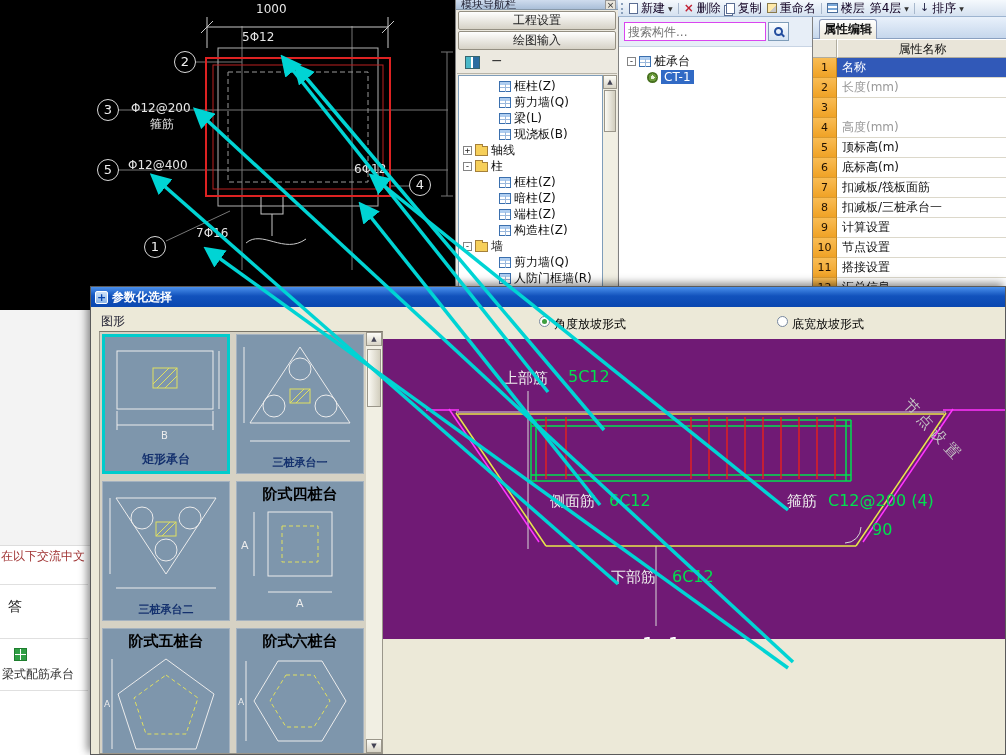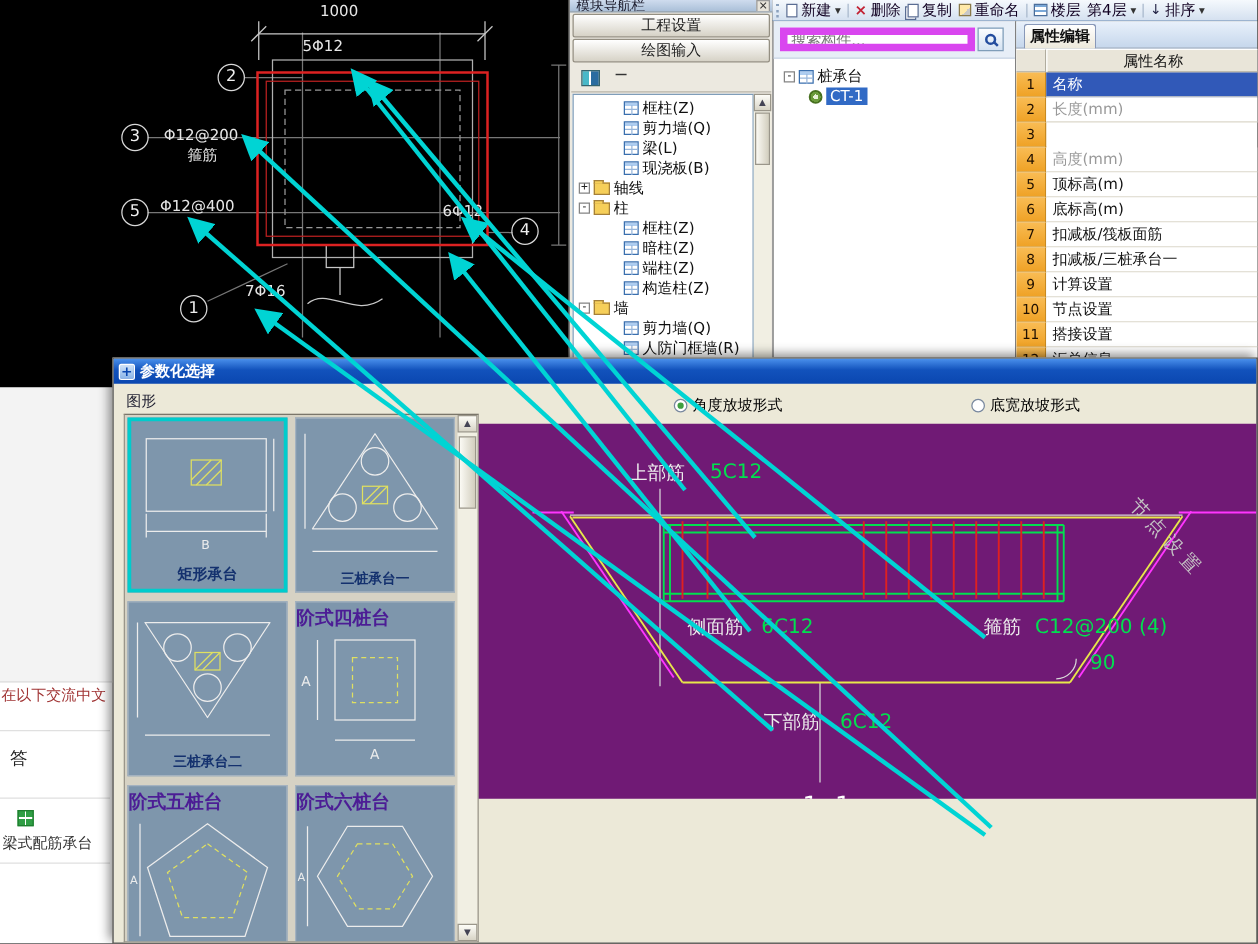--- a/index.html
+++ b/index.html
@@ -40,21 +40,21 @@
 .drop{font-size:6px;color:#333}
 .i-sheet{width:9px;height:11px;background:#fff;border:1px solid #5a6d93;flex:none}
 .i-del{color:#c22234;font-weight:bold;font-size:12px;line-height:11px}
 .i-copy{width:9px;height:11px;background:#fff;border:1px solid #5a6d93;box-shadow:-2px 2px 0 -1px #fff,-2px 2px 0 0 #5a6d93;flex:none}
 .i-ren{width:10px;height:10px;background:linear-gradient(135deg,#ffe9a8 60%,#c8c8c8 60%);border:1px solid #8a7a4a;flex:none}
 .i-floor{width:11px;height:10px;background:repeating-linear-gradient(#7aa8d8 0 2px,#fff 2px 4px);border:1px solid #4a6d9a;flex:none}
 .i-sort{font-size:11px;color:#224;line-height:10px}
 
 #component-panel{left:618px;top:17px;width:194px;height:269px;background:#fff;border-left:1px solid #808080}
 .search-row{position:absolute;left:0;top:0;width:100%;height:30px;background:#e7eef7;border-bottom:1px solid #c8d4e4;display:flex;align-items:center;gap:2px;padding:0 5px}
-#search-input{width:156px;height:19px;border:6px solid #d946ef;font-size:12px;padding:0 3px;color:#555;font-family:inherit}
+#search-input{width:142px;height:19px;border:1px solid #d946ef;font-size:12px;padding:0 3px;color:#555;font-family:inherit}
 #search-btn{width:21px;height:19px;background:linear-gradient(#fbfdff,#d4e2f2);border:1px solid #7f9db9;display:flex;align-items:center;justify-content:center}
 .mag{position:relative;width:9px;height:9px;border:2px solid #234d9e;border-radius:50%}
 .mag::after{content:"";position:absolute;width:5px;height:2px;background:#234d9e;transform:rotate(45deg);right:-4px;bottom:-2px}
 .ct-sel{background:#316ac5;color:#fff;padding:0 3px}
 .gear{width:11px;height:11px;border-radius:50%;background:radial-gradient(#e8f0d8 0 2px,#6a9a3a 2px 4px,#47701f 4px);flex:none}
 
 #props-panel{left:812px;top:17px;width:194px;height:269px;background:#efece2;border-left:1px solid #808080}
 .tabstrip{position:absolute;top:0;left:0;width:100%;height:22px;background:linear-gradient(#e9f1fb,#c6d7ec);border-bottom:1px solid #8aa0c0}
 .tab{position:absolute;left:6px;top:2px;height:20px;padding:0 4px;background:linear-gradient(#ffffff,#ece8da);border:1px solid #8898b8;border-bottom:none;border-radius:3px 3px 0 0;font-size:12px;font-weight:bold;line-height:19px;color:#111}
 #ptable{position:absolute;top:22px;left:0;width:194px;height:247px;background:#fff;overflow:hidden}
@@ -67,29 +67,29 @@
 .prow.sel .pname{background:#3159b8;color:#fff}
 .prow.muted .pname{color:#999}
 
 #browser-strip{left:0;top:310px;width:90px;height:445px;background:#fff}
 .hline{position:absolute;left:0;width:88px;height:1px;background:#e0e0e0}
 .gicon{position:absolute;width:13px;height:13px;background:linear-gradient(90deg,transparent 0 5px,#fff 5px 6px,transparent 6px),linear-gradient(transparent 0 5px,#fff 5px 6px,transparent 6px),#2f9e44;border:1px solid #1e7e2e}
 
 #param-dialog{left:90px;top:286px;width:916px;height:469px;background:#ece9d8;border:1px solid #5a5a5a;z-index:20;box-shadow:-3px -3px 8px rgba(0,0,0,.45)}
 .titlebar{position:absolute;left:0;top:0;width:100%;height:20px;background:linear-gradient(#4a90ec,#1252bc 45%,#0a47b0);display:flex;align-items:center;gap:4px;padding:0 4px;color:#fff;font-size:12px;font-weight:bold}
 .dlg-icon{width:13px;height:13px;background:linear-gradient(#cfe2f8,#8ab4e8);border:1px solid #fff;border-radius:2px;color:#0a47b0;font-size:11px;line-height:11px;text-align:center;font-weight:bold;flex:none}
-.radio-row{position:absolute;display:flex;align-items:center;font-size:12px;color:#000;gap:4px}
+.radio-row{position:absolute;display:flex;align-items:flex-start;font-size:12px;color:#000;gap:4px}
 .radio{width:11px;height:11px;border:1px solid #78889e;border-radius:50%;background:#fff;position:relative;flex:none}
 .radio.on::after{content:"";position:absolute;left:2px;top:2px;width:5px;height:5px;border-radius:50%;background:#3f9f3f}
 #tiles-panel{position:absolute;left:8px;top:44px;width:284px;height:423px;background:#d6d2c4;border:1px solid #9a968a;border-top-color:#7a766a;overflow:hidden}
 .tile{position:absolute;width:128px;height:140px;background:#7e96ac;border:1px solid #a4b2c0}
 .tile.selected{border:3px solid #00cccc}
 .tile-label{position:absolute;bottom:3px;left:0;width:100%;text-align:center;font-size:12px;font-weight:bold;color:#14316e}
 .tile-label.sm{font-size:11px}
-.tile-label-top{position:absolute;top:3px;left:0;width:100%;font-size:15px;font-weight:bold;color:#4c1d95;font-family:"DejaVu Serif","Liberation Serif",serif}
+.tile-label-top{position:absolute;top:3px;left:0;width:100%;text-align:center;font-size:15px;font-weight:bold;color:#000000;font-family:"DejaVu Serif","Liberation Serif",serif}
 #preview{position:absolute;left:292px;top:52px;width:622px;height:300px;background:#701a75;overflow:hidden}
 .pv{position:absolute;white-space:nowrap}
 .pvw{color:#ececec;font-size:15px}
 .pvg{color:#00e14f;font-size:16px}
 .wm{color:#c4c4c4;font-size:15px;letter-spacing:5px;transform:rotate(47deg);transform-origin:0 0}
 #glabel{position:absolute;left:10px;top:26px;font-size:12px;color:#223}
 #arrows{left:0;top:0;z-index:40;pointer-events:none}
 .badge{position:absolute;background:#d42222;border-radius:4px 0 0 4px;border:1px solid #a00}
 </style>
 </head>

